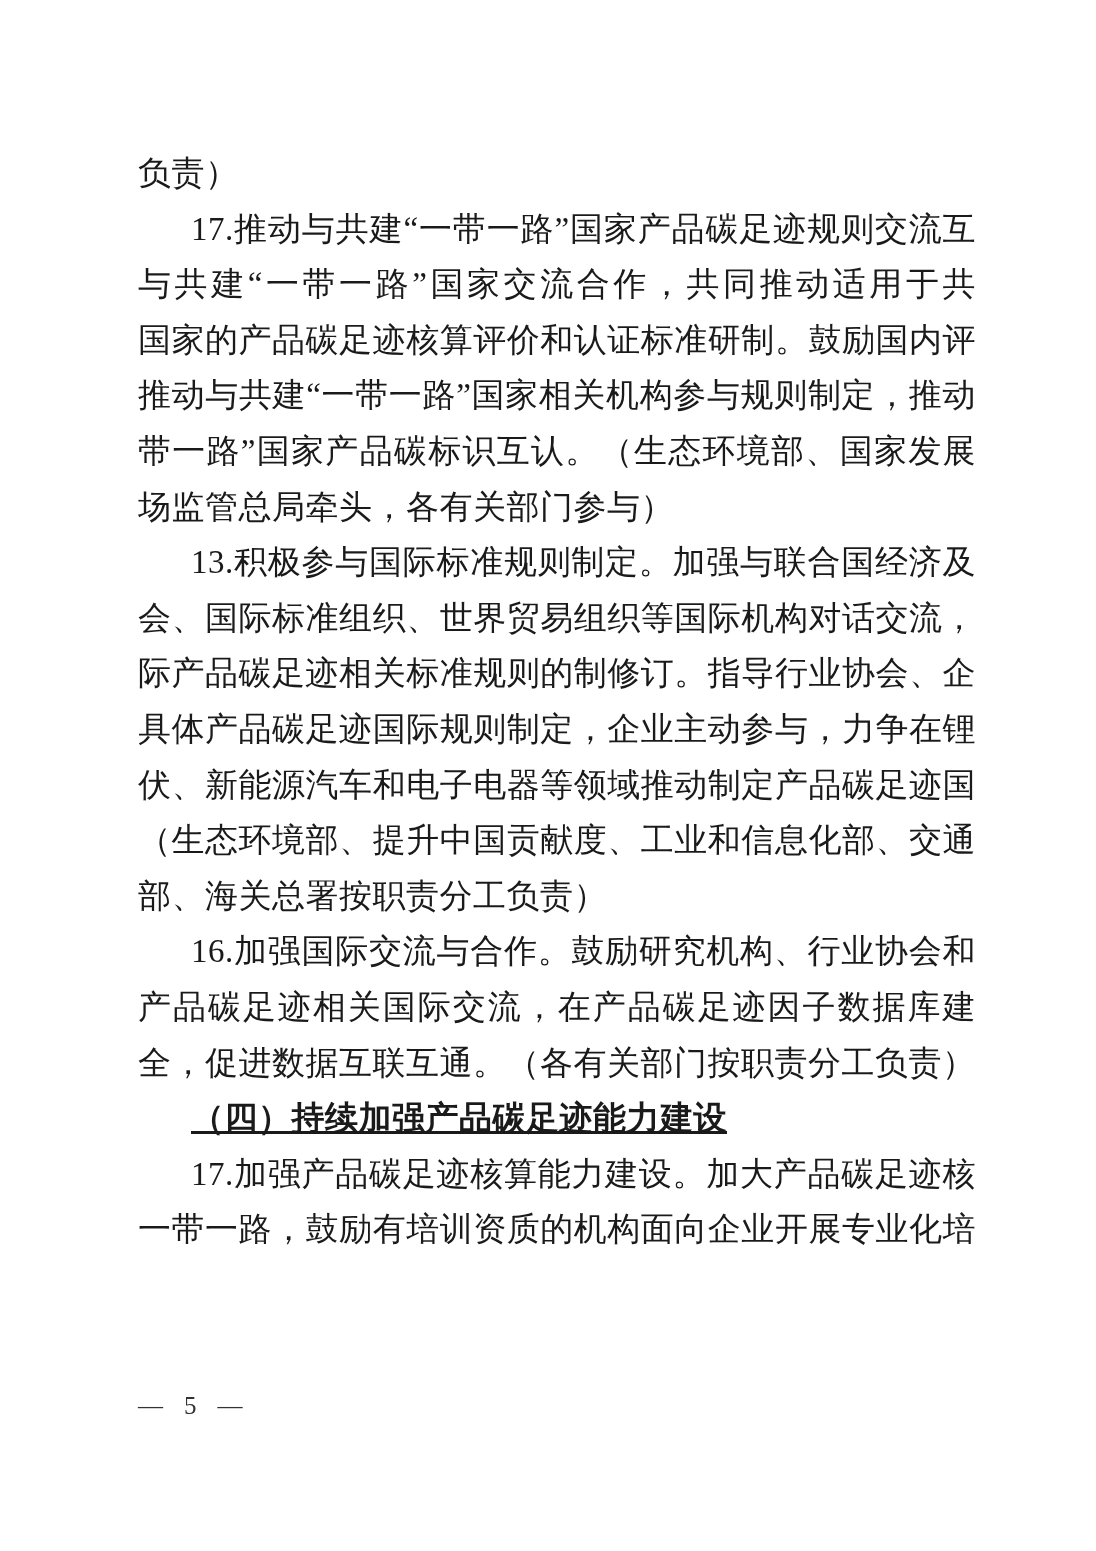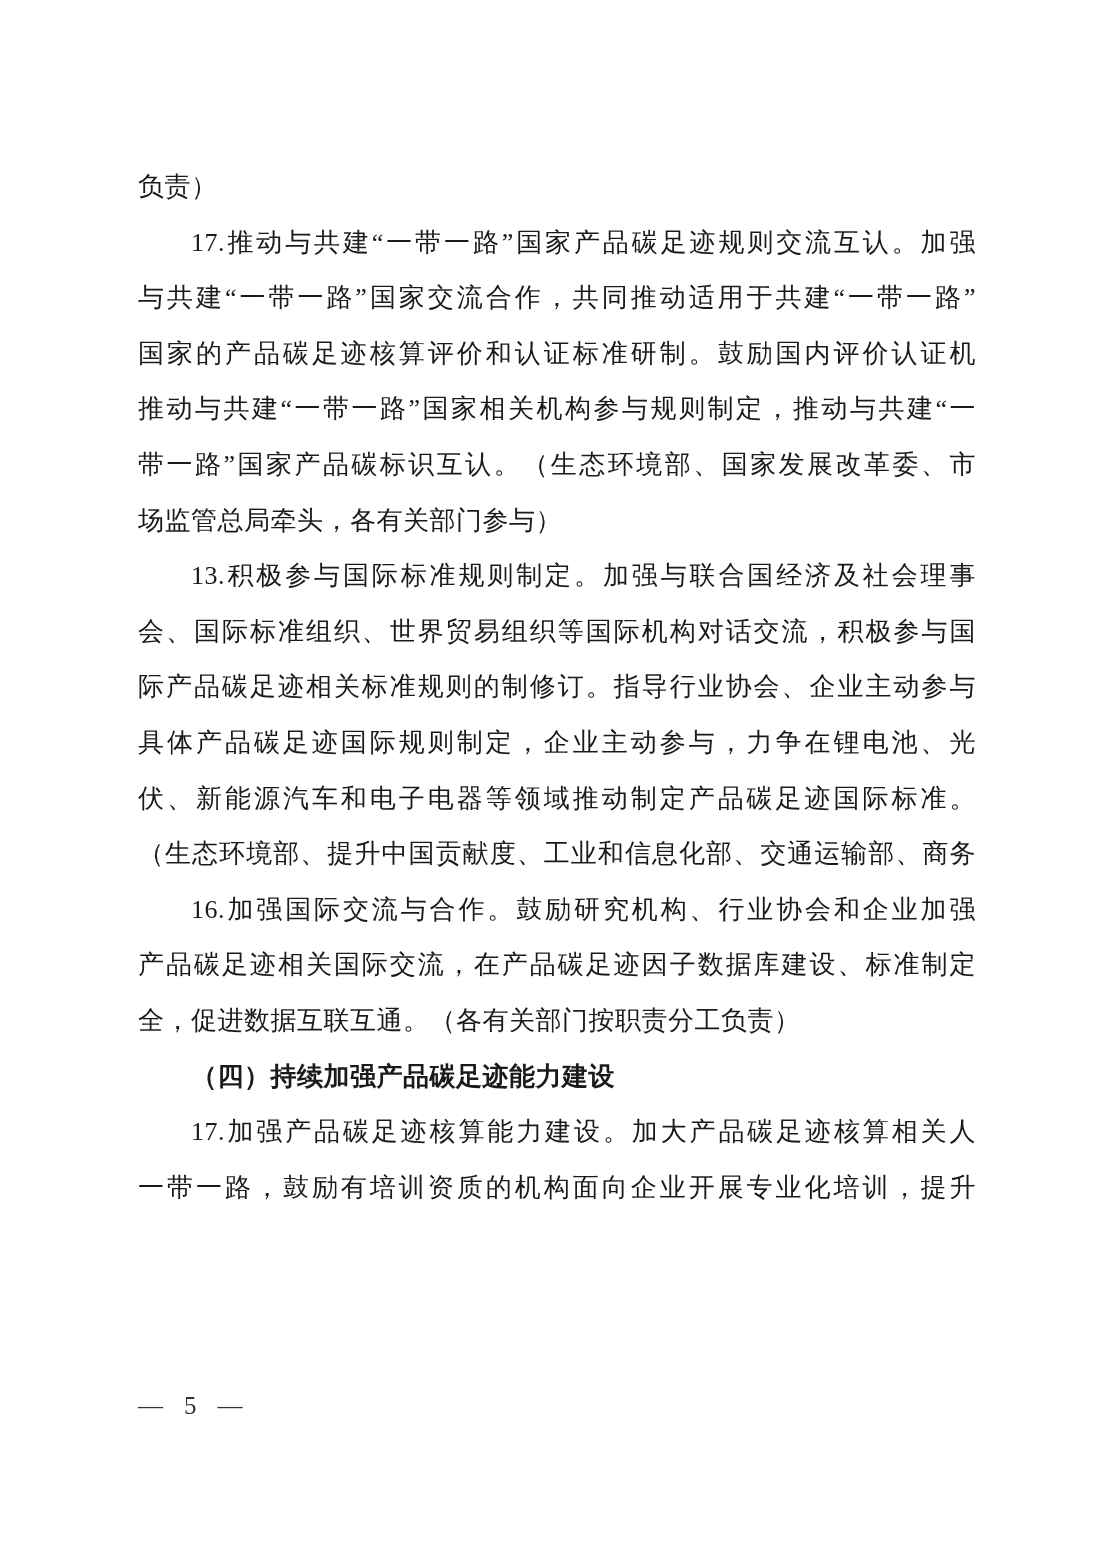--- a/index.html
+++ b/index.html
@@ -12,39 +12,40 @@
     width: 1096px;
     height: 1551px;
     background: #ffffff;
     overflow: hidden;
     font-family: "Liberation Serif", "DejaVu Serif", serif;
     color: #1a1a1a;
   }
   .content {
     position: absolute;
     left: 138px;
-    top: 159px;
+    top: 146px;
     width: 838px;
-    font-size: 26px;
+    font-size: 33px;
     line-height: 55.6px;
     letter-spacing: 0.5px;
   }
   .line {
     height: 55.6px;
     overflow: hidden;
   }
   .line.just {
     text-align: justify;
     text-align-last: justify;
   }
   .line.indent {
     text-indent: 53px;
   }
   .line.bold {
     font-weight: 700;
+    text-decoration: underline;
   }
   .footer {
     position: absolute;
     left: 138px;
     top: 1392px;
     display: flex;
     align-items: center;
     gap: 21px;
     font-size: 25px;
     color: #333333;
@@ -65,20 +66,21 @@
       <div class="line just">国家的产品碳足迹核算评价和认证标准研制。鼓励国内评价认证机</div>
       <div class="line just">推动与共建“一带一路”国家相关机构参与规则制定，推动与共建“一</div>
       <div class="line just">带一路”国家产品碳标识互认。（生态环境部、国家发展改革委、市</div>
       <div class="line">场监管总局牵头，各有关部门参与）</div>
       <div class="line indent just">13.积极参与国际标准规则制定。加强与联合国经济及社会理事</div>
       <div class="line just">会、国际标准组织、世界贸易组织等国际机构对话交流，积极参与国</div>
       <div class="line just">际产品碳足迹相关标准规则的制修订。指导行业协会、企业主动参与</div>
       <div class="line just">具体产品碳足迹国际规则制定，企业主动参与，力争在锂电池、光</div>
       <div class="line just">伏、新能源汽车和电子电器等领域推动制定产品碳足迹国际标准。</div>
       <div class="line just">（生态环境部、提升中国贡献度、工业和信息化部、交通运输部、商务</div>
+      <div class="line">部、海关总署按职责分工负责）</div>
       <div class="line indent just">16.加强国际交流与合作。鼓励研究机构、行业协会和企业加强</div>
       <div class="line just">产品碳足迹相关国际交流，在产品碳足迹因子数据库建设、标准制定</div>
       <div class="line">全，促进数据互联互通。（各有关部门按职责分工负责）</div>
       <div class="line indent bold">（四）持续加强产品碳足迹能力建设</div>
       <div class="line indent just">17.加强产品碳足迹核算能力建设。加大产品碳足迹核算相关人</div>
       <div class="line just">一带一路，鼓励有培训资质的机构面向企业开展专业化培训，提升</div>
     </div>
 
   <div class="footer">
     <span class="dash">—</span>

